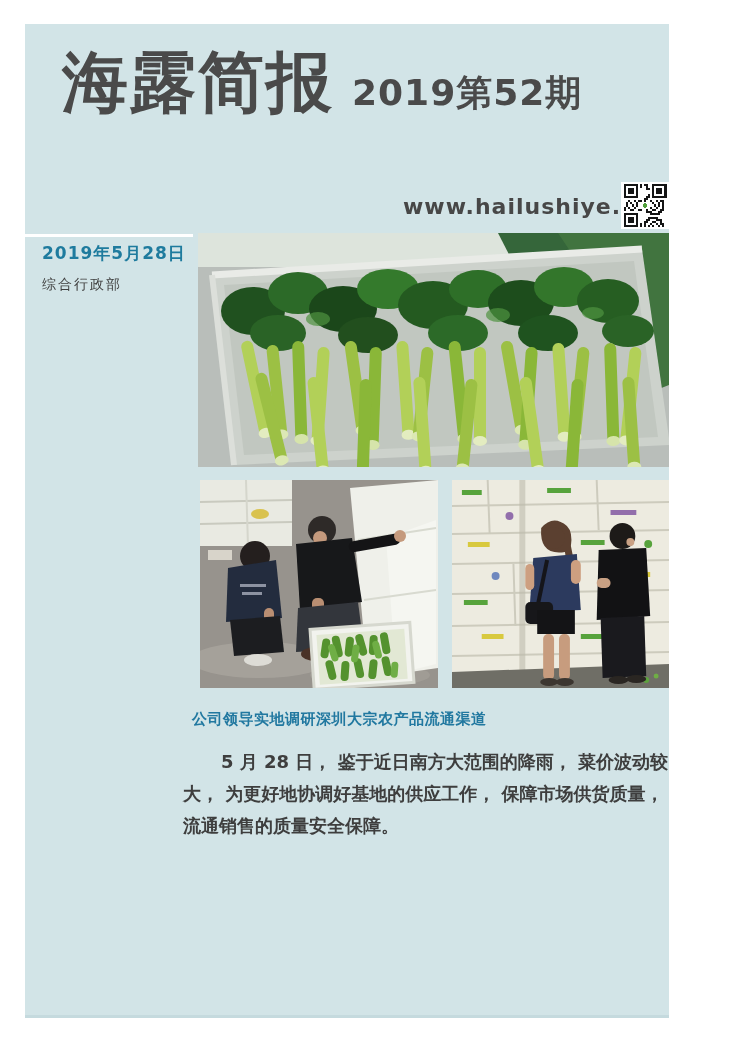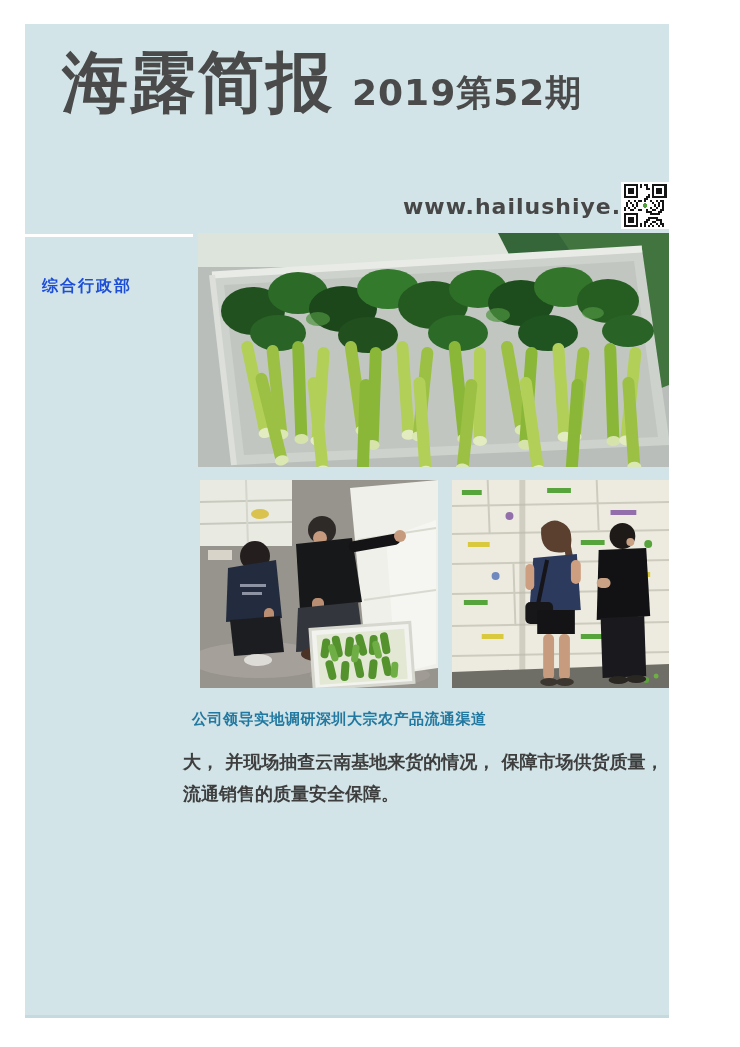--- a/index.html
+++ b/index.html
@@ -14,22 +14,22 @@
 
   .url-text{position:absolute;left:378px;top:170px;font-size:22px;font-weight:600;
             color:#474747;letter-spacing:1px;}
   .qr-box{position:absolute;left:596px;top:158px;width:48px;height:47px;background:#ffffff;
           padding:2px;box-sizing:border-box;}
   .qr-box svg{display:block;width:100%;height:100%;}
 
   .meta-divider{position:absolute;left:0;top:210px;width:168px;height:3px;background:#ffffff;}
   .meta-date{position:absolute;left:17px;top:218px;font-size:17px;font-weight:bold;
              color:#1e7b9e;letter-spacing:1px;}
-  .meta-dept{position:absolute;left:17px;top:252px;font-size:16px;font-weight:bold;
-             color:#1d4ed8;letter-spacing:2px;}
+  .meta-dept{position:absolute;left:17px;top:252px;font-size:14px;font-weight:normal;
+             color:#404040;letter-spacing:2px;}
 
   .photo{position:absolute;overflow:hidden;}
   .photo svg{display:block;width:100%;height:100%;}
   .photo-large{left:173px;top:209px;width:476px;height:234px;}
   .photo-left{left:175px;top:456px;width:238px;height:208px;}
   .photo-right{left:427px;top:456px;width:218px;height:208px;}
 
   .headline{position:absolute;left:167px;top:686px;font-size:15px;font-weight:bold;
             color:#2178a0;letter-spacing:0.5px;}
   .body-text{position:absolute;left:158px;top:722px;width:500px;color:#3e3e3e;
@@ -147,20 +147,21 @@
           <rect x="16" y="2" width="3" height="3" fill="#151515"></rect>
           <rect x="0" y="14" width="7" height="7" fill="#151515"></rect>
           <rect x="1" y="15" width="5" height="5" fill="#fff"></rect>
           <rect x="2" y="16" width="3" height="3" fill="#151515"></rect>
           <rect x="8.6" y="9.2" width="3.8" height="2.8" fill="#fff"></rect>
           <circle cx="10.5" cy="10.5" r="1.1" fill="#4f9f3a"></circle>
         </svg>
     </div>
 
     <div class="meta-divider"></div>
+    <div class="meta-date">2019年5月28日</div>
     <div class="meta-dept">综合行政部</div>
 
     <div class="photo photo-large">
       <svg viewBox="0 0 476 234" preserveAspectRatio="none" aria-hidden="true">
         <defs>
           <g id="stk-a">
               <rect x="-6" y="0" width="12" height="96" rx="6" fill="#b2d058"></rect>
               <ellipse cx="0" cy="94" rx="7" ry="5" fill="#e3ecc0"></ellipse>
             </g>
           <g id="stk-b">
@@ -343,18 +344,19 @@
         <rect x="146" y="98" width="14" height="10" rx="5" fill="#c9a184"></rect>
         <polygon points="150,138 194,136 196,196 152,198" fill="#1a1a1e"></polygon>
         <ellipse cx="168" cy="200" rx="10" ry="4" fill="#2a2622"></ellipse>
         <ellipse cx="186" cy="199" rx="10" ry="4" fill="#2a2622"></ellipse>
       </svg>
     </div>
 
     <div class="headline">公司领导实地调研深圳大宗农产品流通渠道</div>
 
     <div class="body-text">
-      <div class="bline">大， 并现场抽查云南基地来货的情况， 保障市场供货质量，</div>
+      <div class="bline first">5 月 28 日， 鉴于近日南方大范围的降雨， 菜价波动较</div>
+      <div class="bline">大， 为更好地协调好基地的供应工作， 保障市场供货质量，</div>
       <div class="bline">流通销售的质量安全保障。</div>
     </div>
 
   </div>
 </div>
 
 </body></html>

